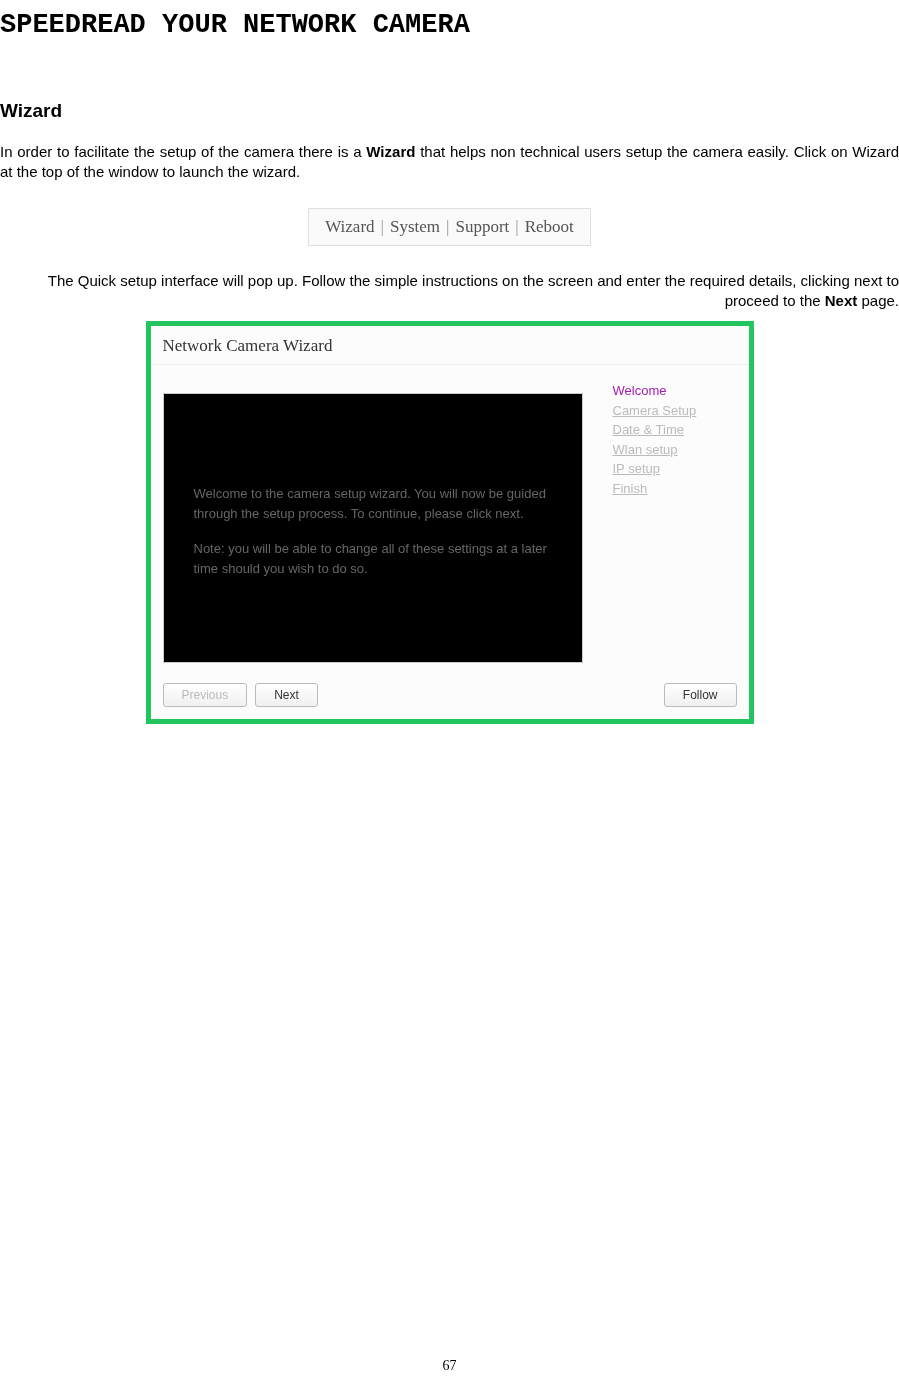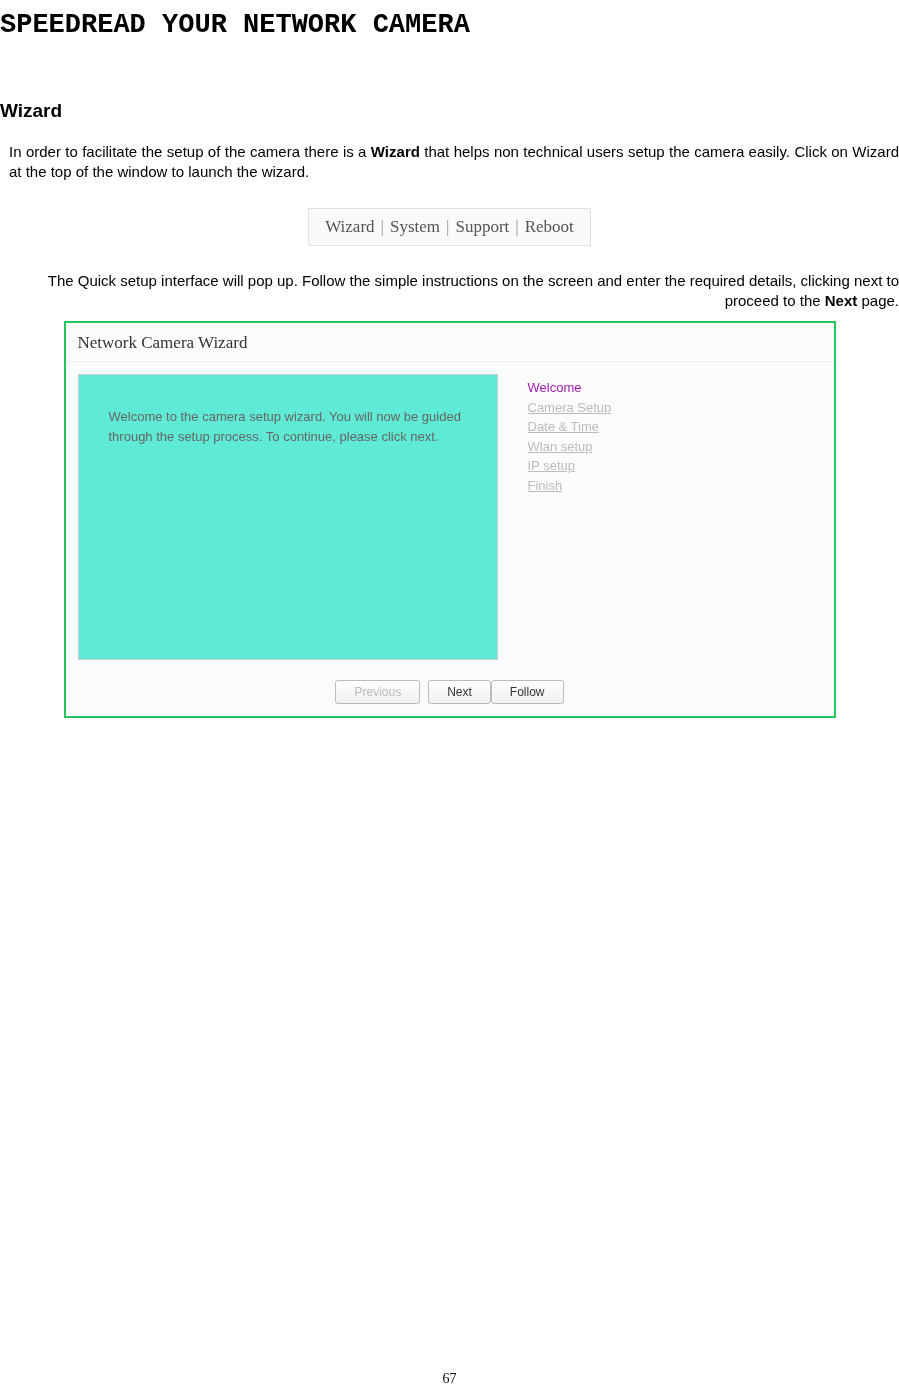--- a/index.html
+++ b/index.html
@@ -26,21 +26,20 @@
       font-weight: bold;
       color: #000;
       margin-top: 60px;
     }
     .paragraph {
       font-size: 15px;
       color: #000;
       line-height: 1.35;
       margin-top: 20px;
       text-align: justify;
-      margin-left: 9px;
     }
     .bold {
       font-weight: bold;
     }
     .nav-bar-container {
       display: flex;
       justify-content: center;
       margin-top: 25px;
       margin-bottom: 25px;
     }
@@ -59,67 +58,68 @@
     }
     .nav-sep {
       color: #999;
     }
     .wizard-container {
       display: flex;
       justify-content: center;
       margin-top: 10px;
     }
     .wizard-window {
-      width: 772px;
-      border: 2px solid #22c55e;
+      width: 608px;
+      border: 5px solid #22c55e;
       background: #fcfcfc;
     }
     .wizard-title {
       font-family: Georgia, serif;
       font-size: 17px;
       color: #333;
       padding: 10px 12px 8px 12px;
       border-bottom: 1px solid #eee;
     }
     .wizard-body {
       display: flex;
       padding: 12px;
       gap: 30px;
       min-height: 310px;
     }
     .wizard-content-panel {
       width: 420px;
       border: 1px solid #ccc;
-      background: #5eead4;
-      padding: 32px 30px 30px 30px;
+      background: #000000;
+      padding: 90px 30px 30px 30px;
       font-family: Verdana, Geneva, sans-serif;
       font-size: 13px;
       color: #666;
       line-height: 1.5;
+      margin-top: 16px;
     }
     .wizard-content-panel p {
       margin-bottom: 16px;
     }
     .wizard-sidebar {
       flex: 1;
       font-family: Verdana, Geneva, sans-serif;
       font-size: 13px;
       line-height: 1.5;
       padding-top: 4px;
     }
     .step-active {
       color: #a21caf;
     }
     .step-inactive {
       color: #bbb;
       text-decoration: underline;
     }
     .wizard-footer {
       display: flex;
-      justify-content: center;
+      justify-content: space-between;
       padding: 8px 12px 12px 12px;
     }
     .footer-left {
       display: flex;
       gap: 8px;
     }
     .wiz-button {
       font-family: Verdana, Geneva, sans-serif;
       font-size: 12px;
       padding: 4px 18px;
@@ -128,21 +128,21 @@
       background: linear-gradient(#ffffff, #f0f0f0);
       color: #333;
       cursor: pointer;
     }
     .wiz-button.disabled {
       color: #bbb;
       cursor: default;
     }
     .page-number {
       position: absolute;
-      bottom: 2px;
+      bottom: 15px;
       left: 0;
       right: 0;
       text-align: center;
       font-size: 14px;
       color: #000;
       font-family: 'Times New Roman', serif;
     }
   </style>
 </head>
 <body>
@@ -170,20 +170,21 @@
 <p class="paragraph" style="text-align:right;">
   <span>The Quick setup interface will pop up. Follow the simple instructions on the screen and enter the required details, clicking next to proceed to the </span><span class="bold">Next</span><span> page.</span>
 </p>
 
 <div class="wizard-container">
   <div class="wizard-window">
     <div class="wizard-title">Network Camera Wizard</div>
     <div class="wizard-body">
       <div class="wizard-content-panel">
         <p>Welcome to the camera setup wizard. You will now be guided through the setup process. To continue, please click next.</p>
+        <p>Note: you will be able to change all of these settings at a later time should you wish to do so.</p>
       </div>
       <div class="wizard-sidebar">
         <div class="step-active">Welcome</div>
         <div class="step-inactive">Camera Setup</div>
         <div class="step-inactive">Date &amp; Time</div>
         <div class="step-inactive">Wlan setup</div>
         <div class="step-inactive">IP setup</div>
         <div class="step-inactive">Finish</div>
       </div>
     </div>

